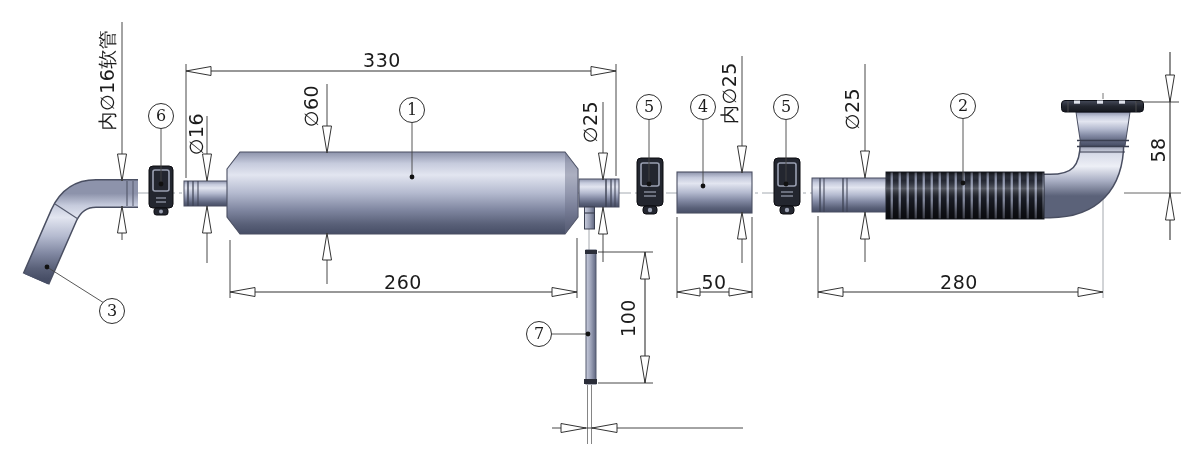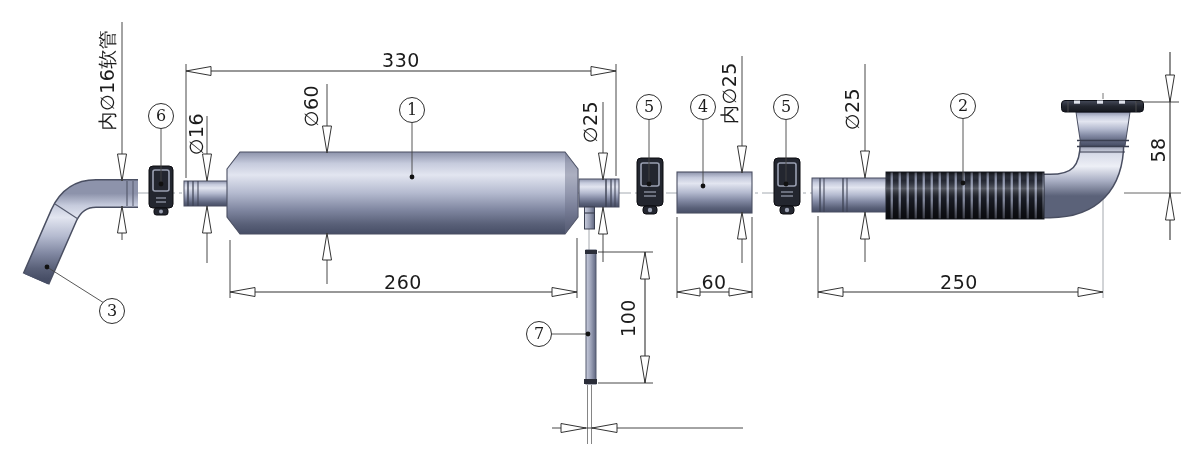--- a/index.html
+++ b/index.html
@@ -238,24 +238,24 @@
         <circle cx="649" cy="184" r="2.4" fill="#111" stroke="none"></circle>
     <line x1="786" y1="120" x2="786" y2="184"></line>
         <circle cx="786" cy="184" r="2.4" fill="#111" stroke="none"></circle>
     <line x1="161" y1="129" x2="161" y2="184"></line>
         <circle cx="161" cy="184" r="2.4" fill="#111" stroke="none"></circle>
     <line x1="552" y1="334" x2="588" y2="334"></line>
         <circle cx="588" cy="334" r="2.4" fill="#111" stroke="none"></circle>
   </g>
 </svg>
 
-<div class="dim" style="left:371px;top:50px;width:60px;">330</div>
+<div class="dim" style="left:352px;top:50px;width:60px;">330</div>
 <div class="dim" style="left:373px;top:272px;width:60px;">260</div>
-<div class="dim" style="left:684px;top:272px;width:60px;">60</div>
-<div class="dim" style="left:929px;top:272px;width:60px;">250</div>
+<div class="dim" style="left:684px;top:272px;width:60px;">50</div>
+<div class="dim" style="left:929px;top:272px;width:60px;">280</div>
 <div class="dim vert" style="left:603px;top:308px;width:50px;">100</div>
 <div class="dim vert" style="left:1133px;top:140px;width:50px;">58</div>
 <div class="dim vert" style="left:171px;top:124px;width:50px;">∅16</div>
 <div class="dim vert" style="left:286px;top:96px;width:50px;">∅60</div>
 <div class="dim vert" style="left:565px;top:112px;width:50px;">∅25</div>
 <div class="dim vert" style="left:694px;top:83px;width:70px;">内∅25</div>
 <div class="dim vert" style="left:827px;top:99px;width:50px;">∅25</div>
 <div class="dim vert note" style="left:42px;top:70px;width:130px;">内∅16软管</div>
 
 <div class="balloon" style="left:399px;top:97px;">1</div>

